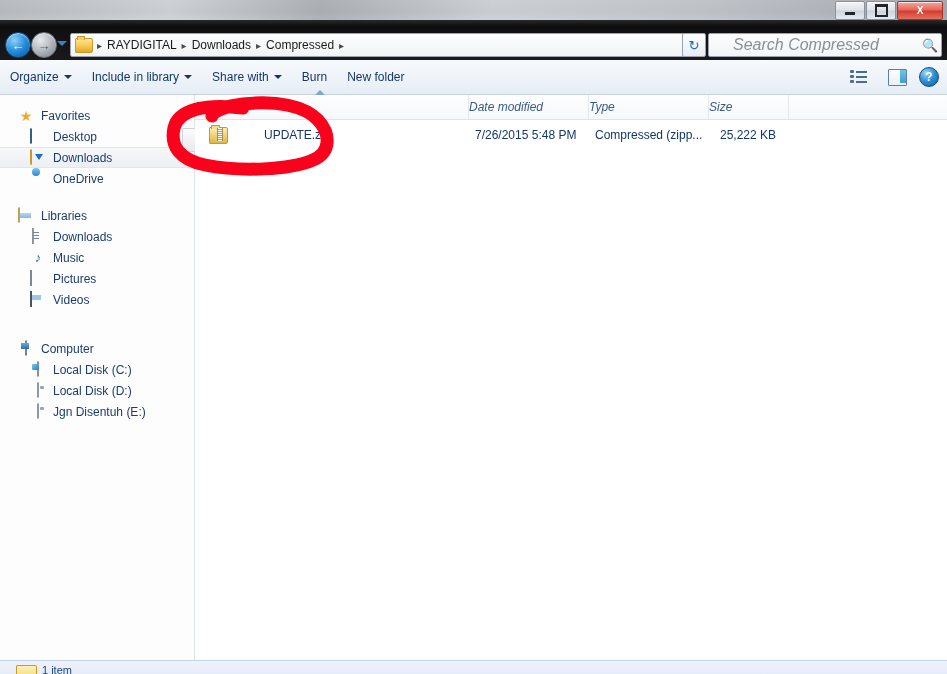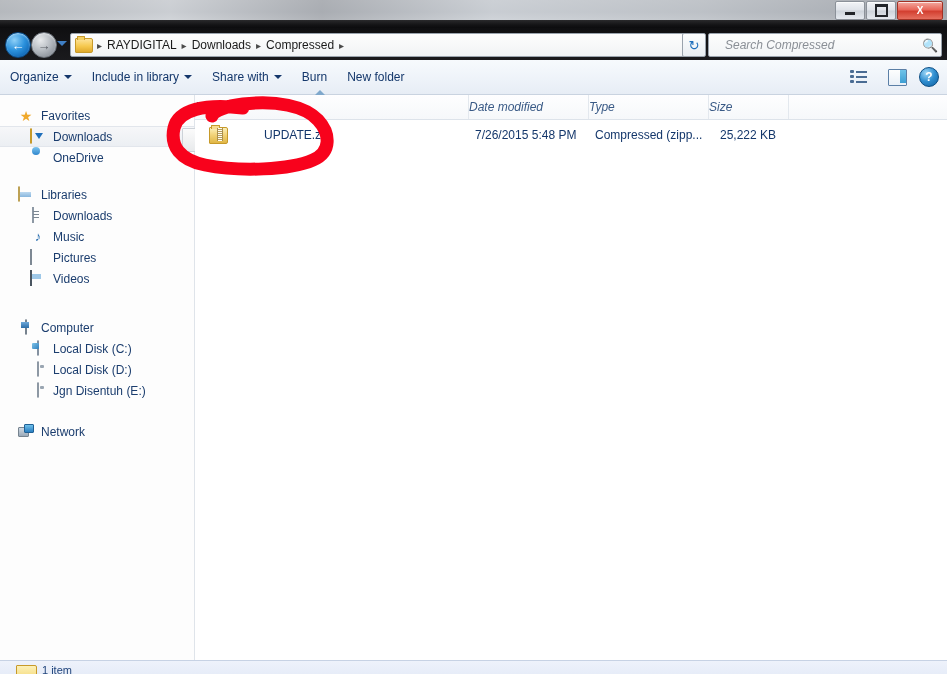--- a/index.html
+++ b/index.html
@@ -64,21 +64,21 @@
   .crumb{padding:0 3px;color:#1a1a1a;font-size:12px;white-space:nowrap;}
   .crumbsep{color:#4a4a4a;font-size:10px;padding:0 2px;}
   .addr-drop{margin-left:auto;width:16px;text-align:center;color:#1f3f6b;font-size:9px;}
   .refreshbtn{position:absolute;left:682px;top:5px;width:22px;height:22px;
     border:1px solid #9aa3ad;border-radius:2px;
     background:linear-gradient(180deg,#fcfdfe 0%,#e9eef3 100%);
     display:flex;align-items:center;justify-content:center;color:#1f6fbb;font-size:13px;}
   .searchbox{position:absolute;left:708px;top:5px;width:232px;height:22px;
     background:linear-gradient(180deg,#fdfdfd 0%,#f2f4f6 100%);
     border:1px solid #9aa3ad;border-radius:2px;display:flex;align-items:center;}
-  .searchbox .ph{flex:1;padding-left:16px;font-style:italic;color:#8a8f96;font-size:12px;}
+  .searchbox .ph{flex:1;padding-left:24px;font-style:italic;color:#8a8f96;font-size:16px;}
   .searchicon{width:22px;text-align:center;color:#2b6cb0;font-size:13px;}
 
   
   .cmdbar{position:absolute;left:0;top:60px;width:947px;height:34px;
     background:linear-gradient(180deg,#f7fafd 0%,#eef3f9 55%,#e7edf5 100%);
     border-bottom:1px solid #c9d3e0;display:flex;align-items:center;}
   .cmditem{padding:0 10px;height:24px;line-height:24px;color:#14376b;font-size:12px;
     display:flex;align-items:center;gap:5px;white-space:nowrap;}
   .cmditem .caret{width:0;height:0;border-left:4px solid transparent;border-right:4px solid transparent;
     border-top:4px solid #14376b;display:inline-block;}
@@ -277,20 +277,24 @@
     </div>
   </div>
 
   <div class="navpane">
 
     <div class="np-group">
       <div class="np-row">
         <span class="np-ico ic-star">★</span>
         <span>Favorites</span>
       </div>
+      <div class="np-row child">
+        <span class="np-ico"><span class="ic-desktop"></span></span>
+        <span>Desktop</span>
+      </div>
       <div class="np-row child selected">
         <span class="np-ico"><span class="ic-dl"></span></span>
         <span>Downloads</span>
       </div>
       <div class="np-row child">
         <span class="np-ico"><span class="ic-cloud"></span></span>
         <span>OneDrive</span>
       </div>
     </div>
 
@@ -329,26 +333,20 @@
       <div class="np-row child">
         <span class="np-ico"><span class="ic-disk"></span></span>
         <span>Local Disk (D:)</span>
       </div>
       <div class="np-row child">
         <span class="np-ico"><span class="ic-disk"></span></span>
         <span>Jgn Disentuh (E:)</span>
       </div>
     </div>
 
-    <div class="np-group" style="margin-top:20px;">
-      <div class="np-row">
-        <span class="np-ico"><span class="ic-net"></span></span>
-        <span>Network</span>
-      </div>
-    </div>
   </div>
 
   <div class="splitline"></div>
   <div class="scrollstub"></div>
 
   <div class="content">
     <div class="colhdr">
       <div class="col" style="left:0;width:273px;">
         <span>Name</span>
         <span class="sortarrow"></span>

